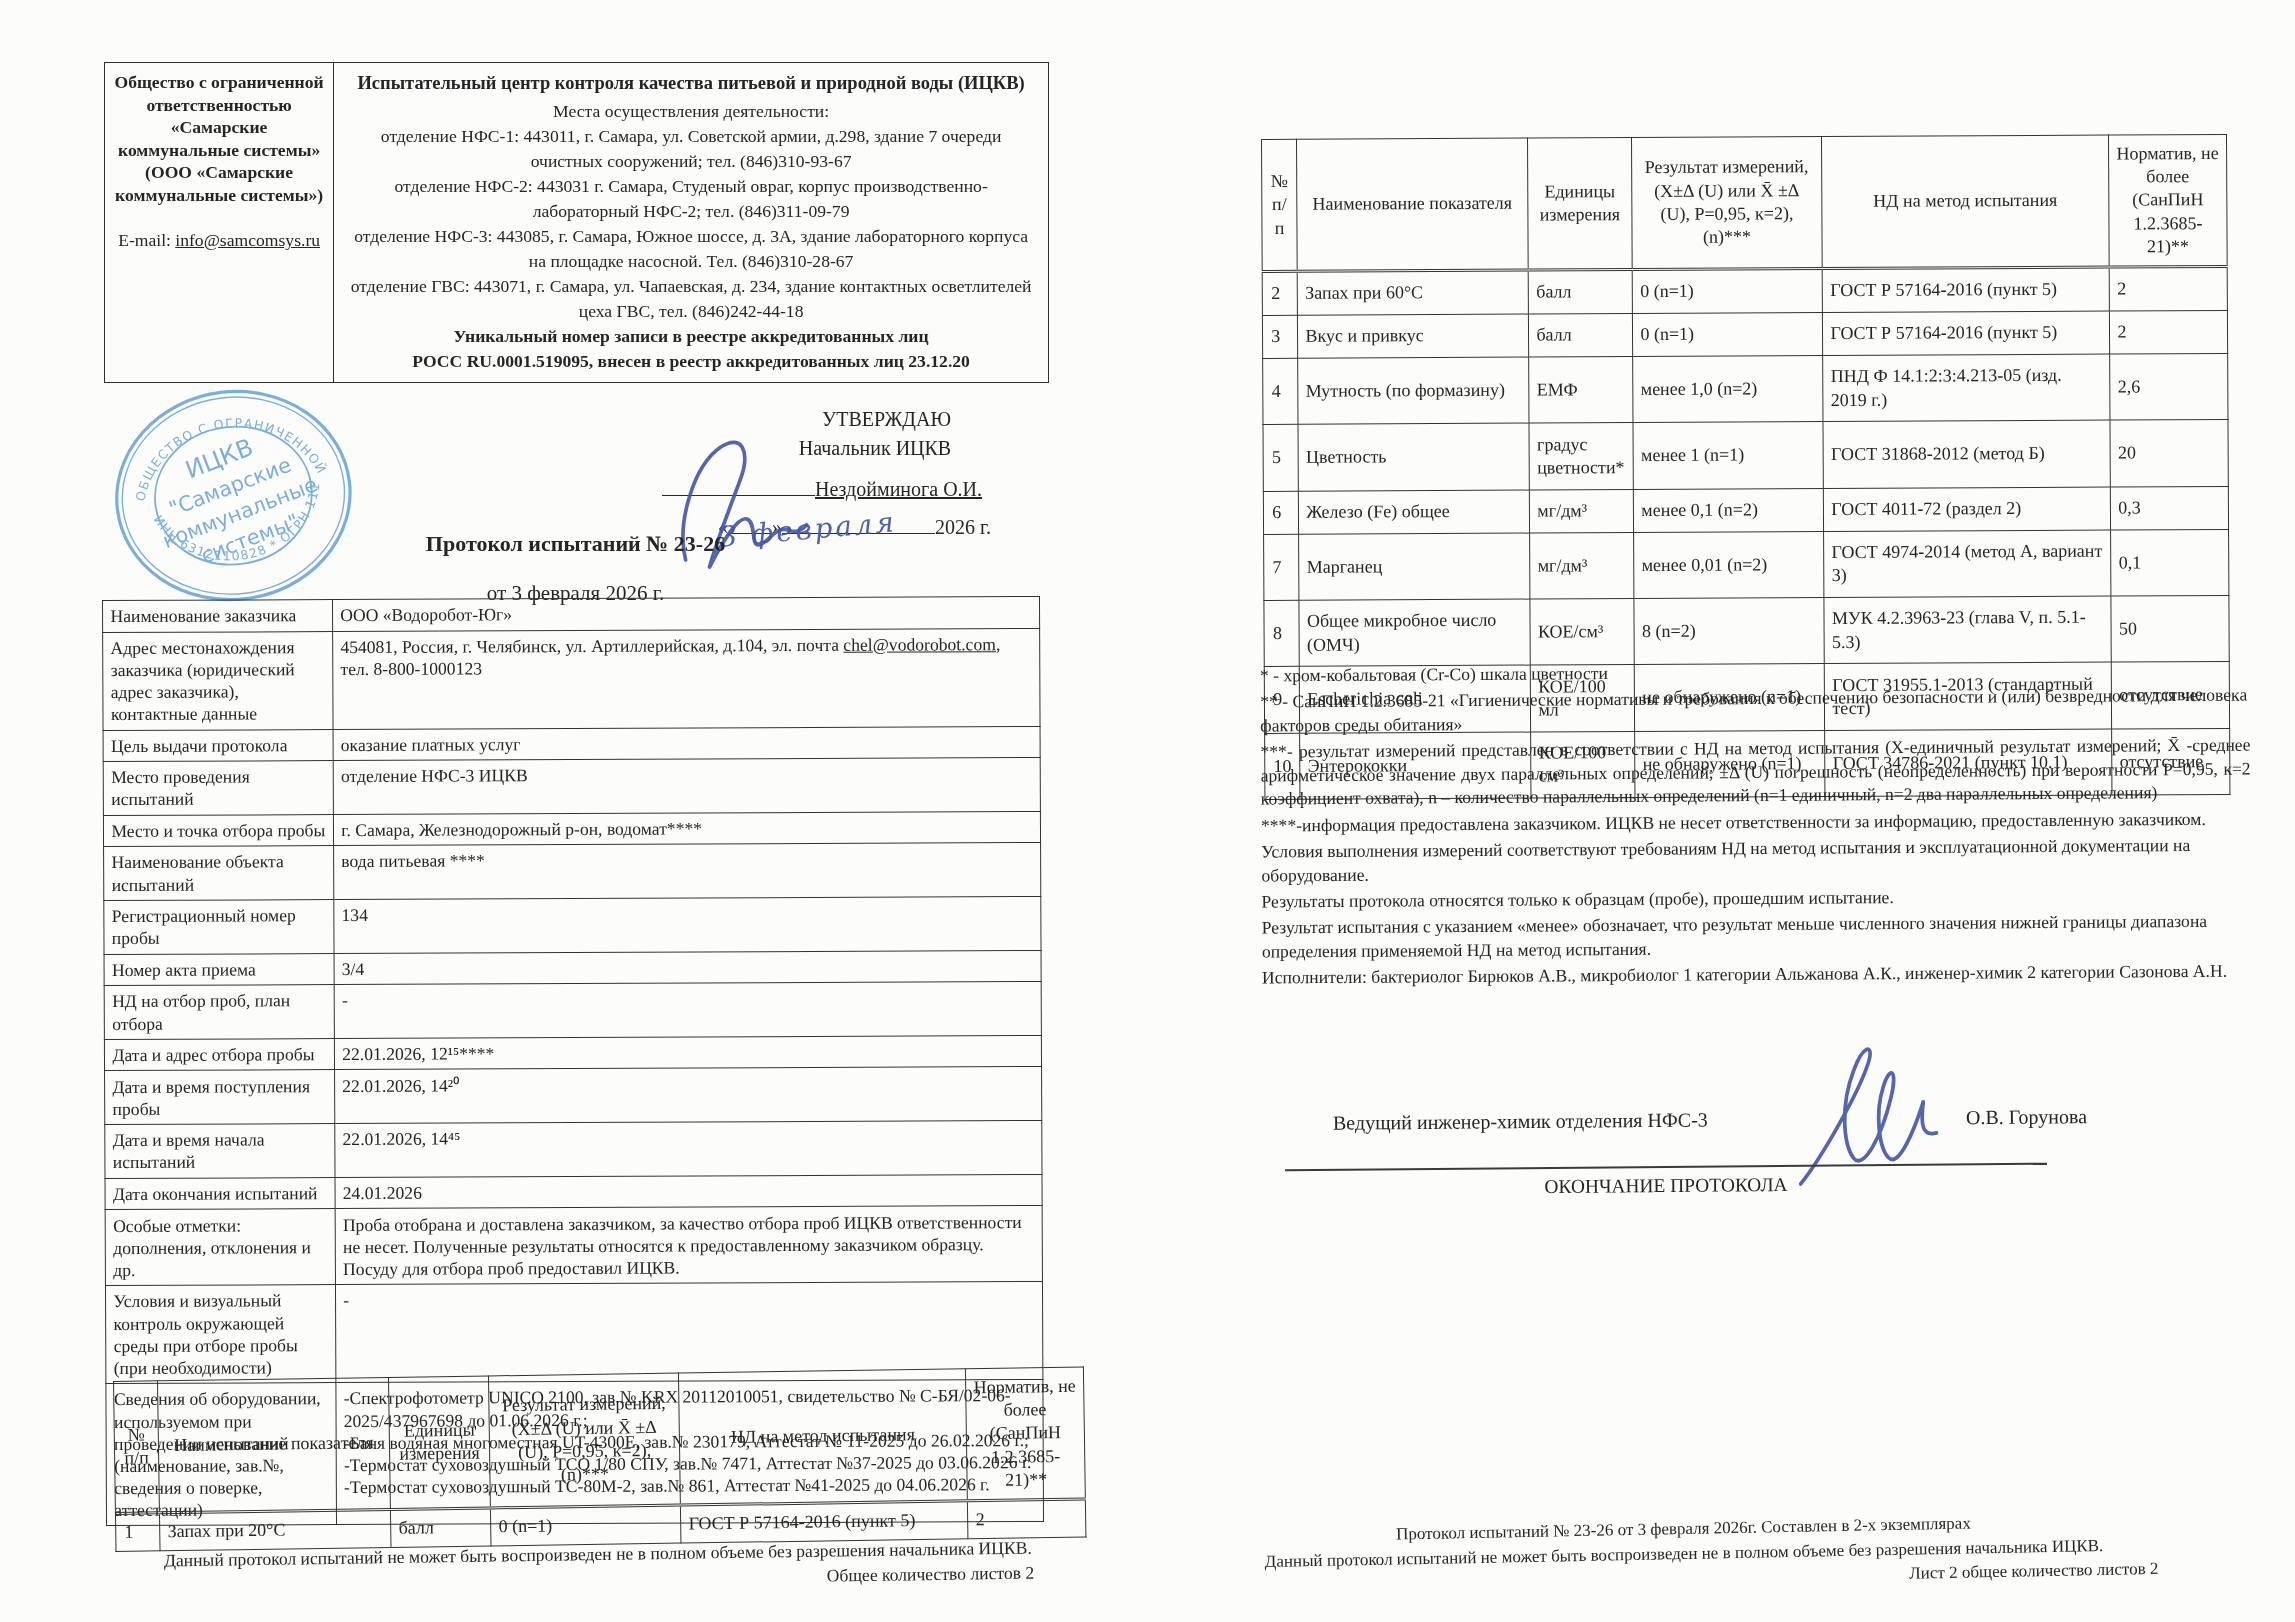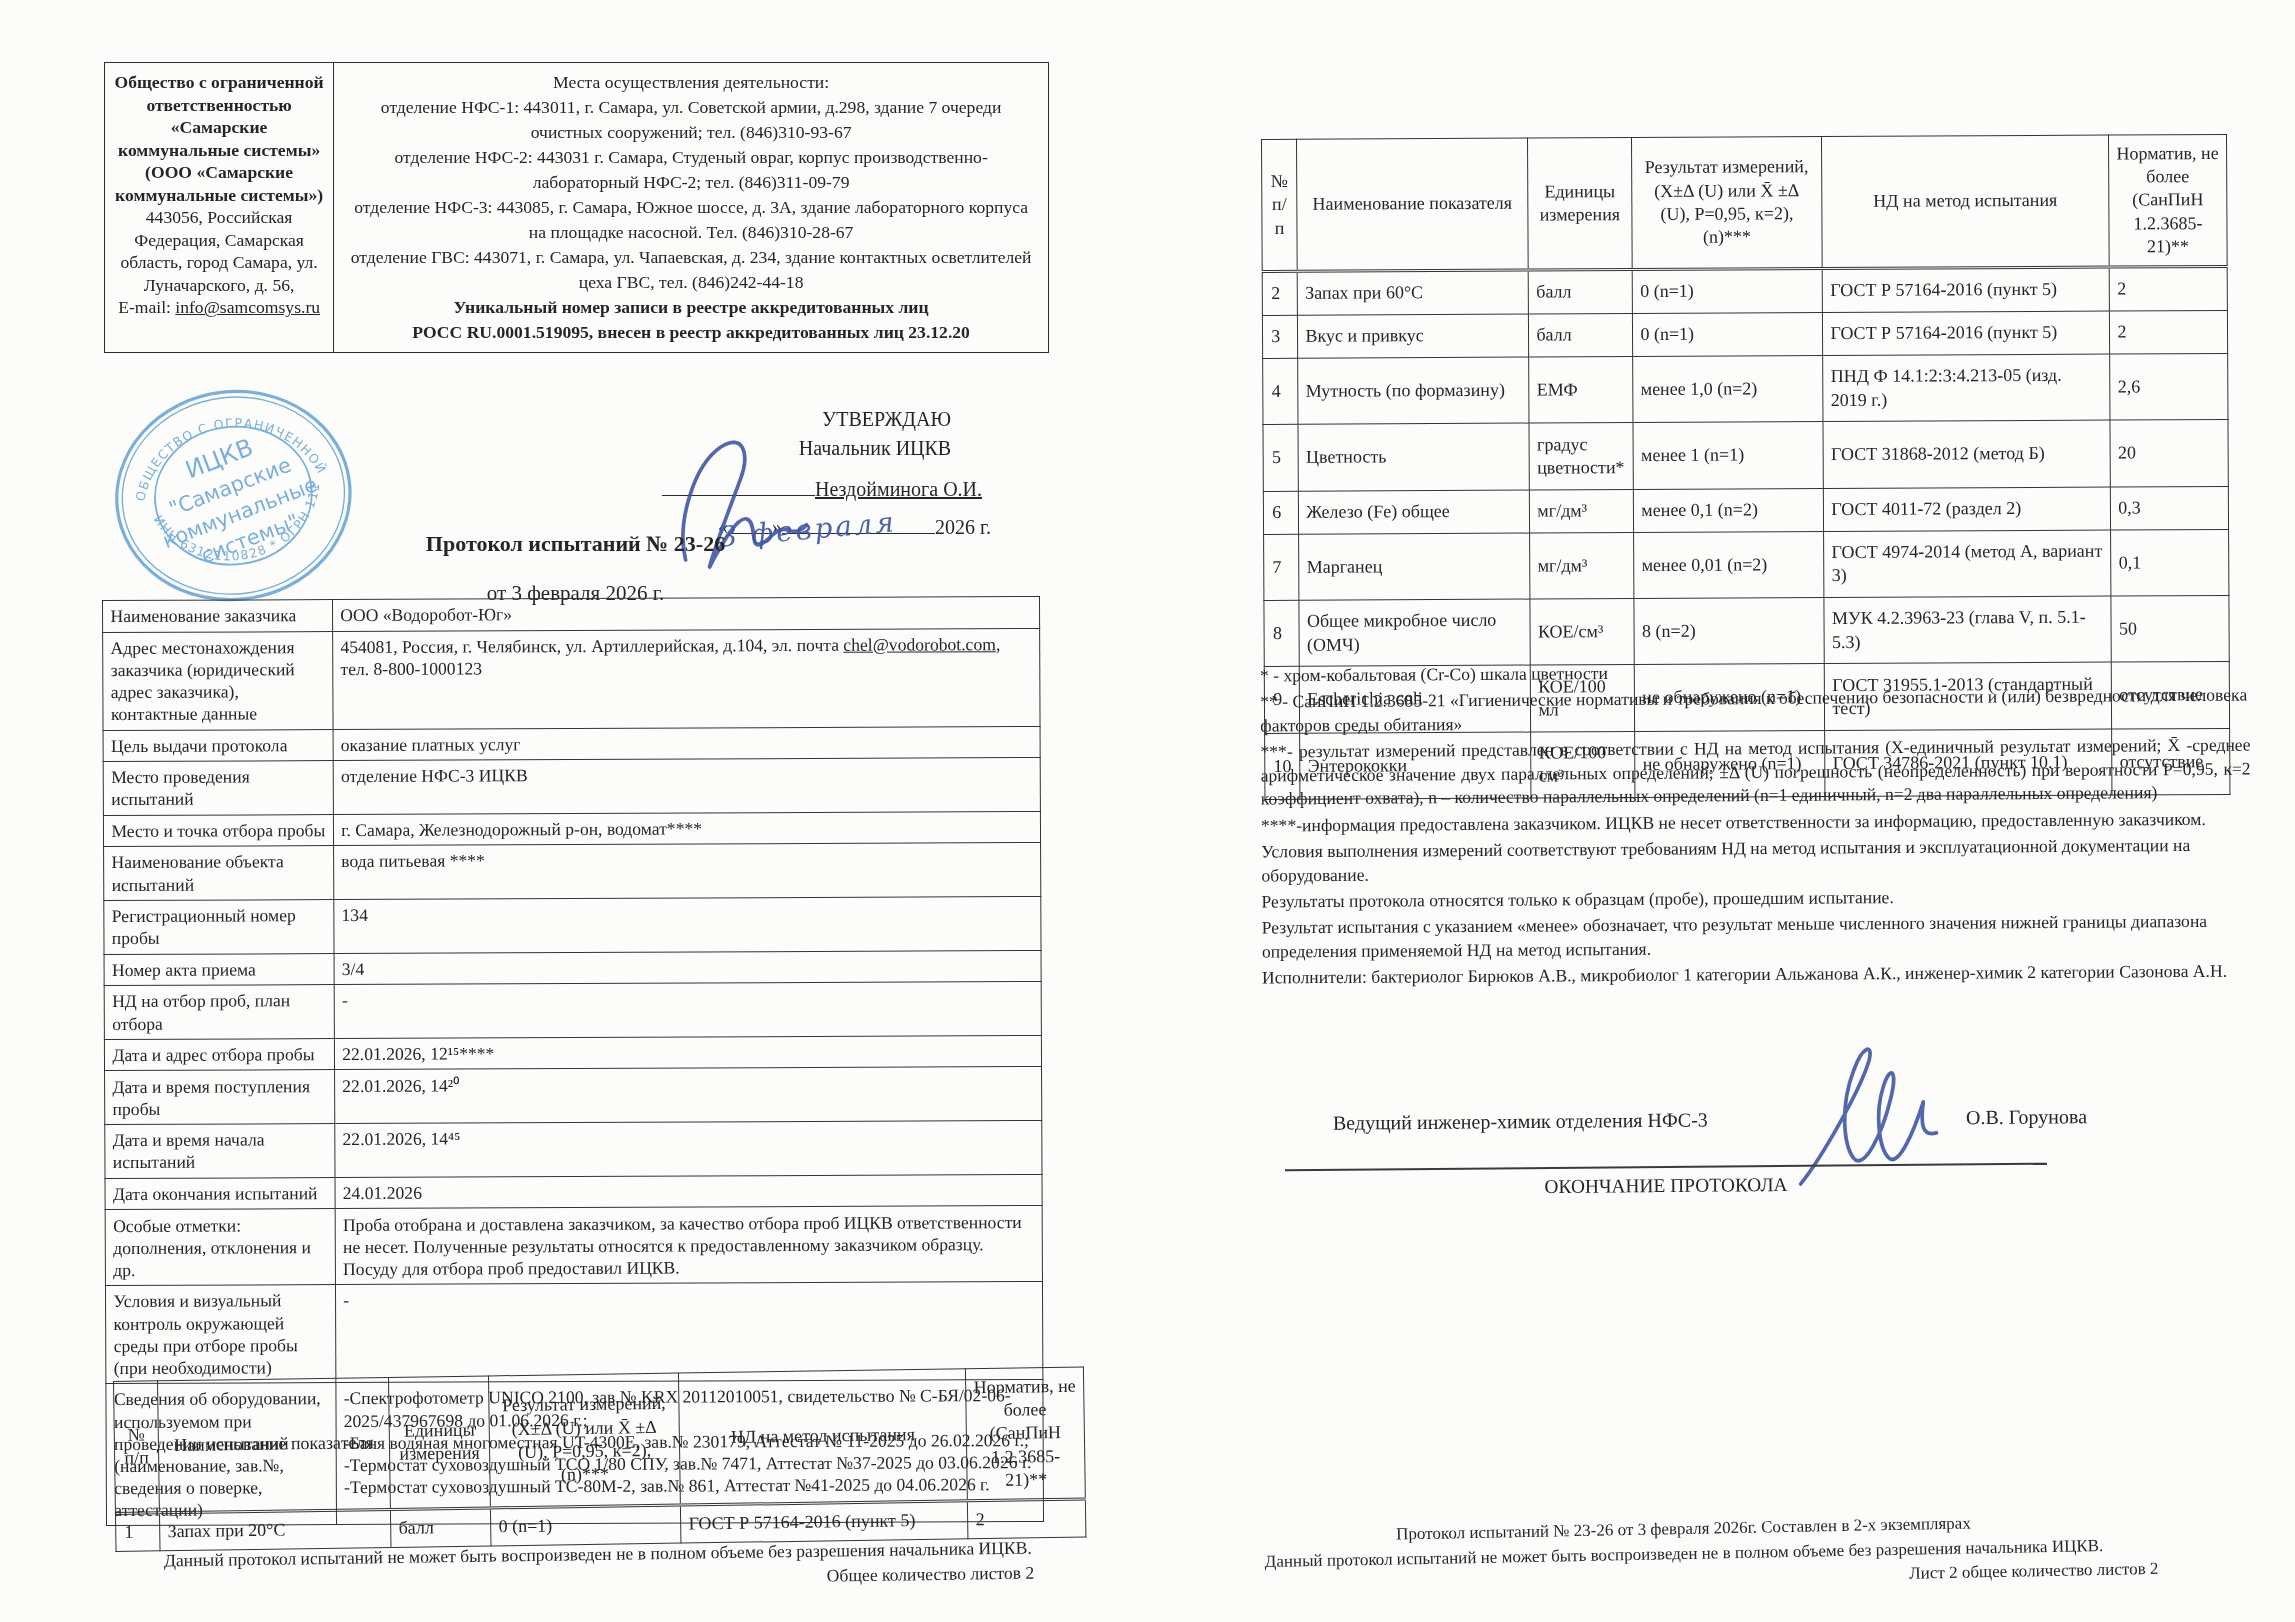--- a/index.html
+++ b/index.html
@@ -98,24 +98,25 @@
   .p2foot .r{text-align:right;padding-right:21px;}
 </style>
 </head>
 <body>
 
 <div>
 
   <div class="abs hdrbox">
     <div class="hcell-l">
       <span class="b">Общество с ограниченной ответственностью «Самарские коммунальные системы» (ООО «Самарские коммунальные системы»)</span><br>
-      <span>443056, Российская Федерация, Самарская область, город Самара, ул. Луначарского, д. 56,</span><br>
+      <br>
       <span>E-mail: </span><span class="u">info@samcomsys.ru</span>
     </div>
     <div class="hcell-r">
+      <div class="ctitle">Испытательный центр контроля качества питьевой и природной воды (ИЦКВ)</div>
       <div>Места осуществления деятельности:</div>
       <div>отделение НФС-1: 443011, г. Самара, ул. Советской армии, д.298, здание 7 очереди очистных сооружений; тел. (846)310-93-67</div>
       <div>отделение НФС-2: 443031 г. Самара, Студеный овраг, корпус производственно-лабораторный НФС-2; тел. (846)311-09-79</div>
       <div>отделение НФС-3: 443085, г. Самара, Южное шоссе, д. 3А, здание лабораторного корпуса на площадке насосной. Тел. (846)310-28-67</div>
       <div>отделение ГВС: 443071, г. Самара, ул. Чапаевская, д. 234, здание контактных осветлителей цеха ГВС, тел.  (846)242-44-18</div>
       <div class="b">Уникальный номер записи в реестре аккредитованных лиц</div>
       <div class="b">РОСС RU.0001.519095,  внесен в реестр аккредитованных лиц 23.12.20</div>
     </div>
   </div>
 

